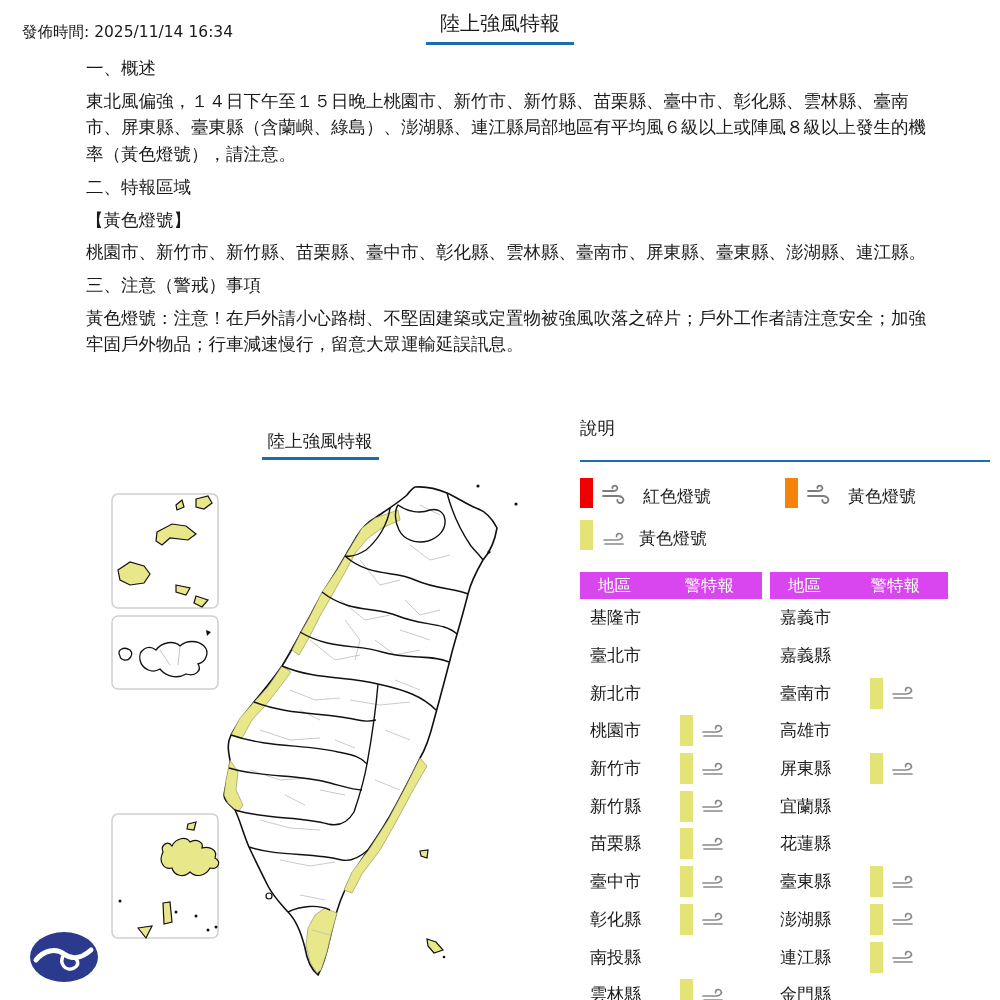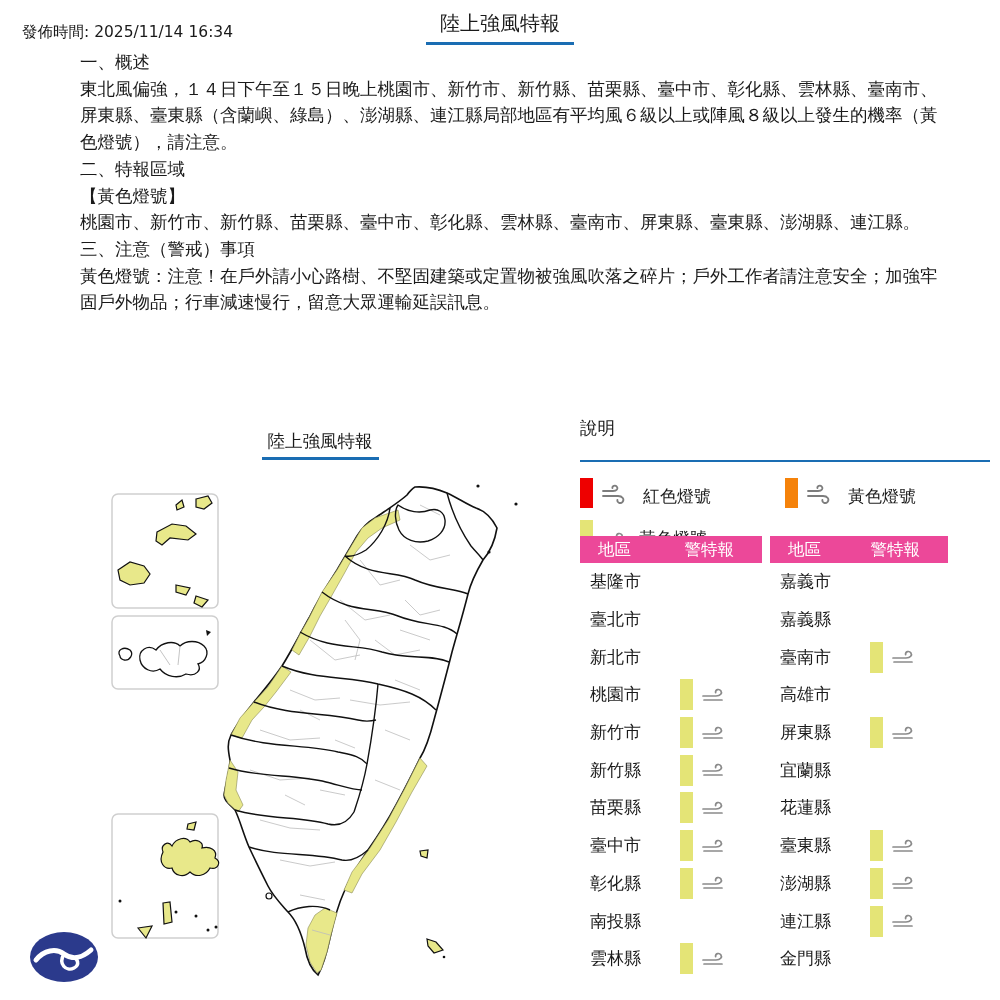--- a/index.html
+++ b/index.html
@@ -4,42 +4,42 @@
 <style>
   html,body{margin:0;padding:0;background:#fff;}
   .page{position:relative;width:1000px;height:1000px;background:#ffffff;overflow:hidden;
         font-family:"DejaVu Sans","Liberation Sans",sans-serif;color:#1a1a1a;}
 
   .publish-time{position:absolute;left:22px;top:14px;font-size:15.5px;margin-top:8px;}
   .main-title-wrap{position:absolute;left:0;right:0;top:10px;text-align:center;}
   .main-title{display:inline-block;font-size:20px;padding:0 14px 5px 14px;border-bottom:3px solid #1a6db3;}
 
   .report{position:absolute;left:80px;top:49px;width:858px;font-size:17.5px;line-height:26.7px;}
-  .report div{margin:0;}
+  .report div{margin:6px;}
 
   .map-title-wrap{position:absolute;left:250px;top:429px;width:140px;text-align:center;}
   .map-title{display:inline-block;font-size:17.5px;padding:0 6px 4px 6px;border-bottom:3px solid #1a6db3;}
 
   .map-svg{position:absolute;left:100px;top:478px;}
   .logo-svg{position:absolute;left:28px;top:930px;}
 
   .legend{position:absolute;left:580px;top:416px;width:410px;}
   .legend-heading{font-size:17.5px;padding-bottom:20px;border-bottom:2px solid #1a6db3;}
   .legend-rows{margin-top:10px;}
   .legend-row{display:flex;align-items:center;height:42px;}
   .legend-item{display:flex;align-items:flex-end;width:228px;}
   .swatch{width:13px;height:30px;margin-right:8px;flex:0 0 auto;}
   .legend-item .wind{margin-right:8px;}
   .legend-label{font-size:17px;}
 
   .area-table{position:absolute;top:536px;width:182px;}
   .area-table.left{left:580px;}
   .area-table.right{left:770px;width:178px;}
   .table-head{display:flex;justify-content:space-between;align-items:center;height:27px;
-              background:#ec4899;color:#fff;font-size:16.5px;padding:0 28px 0 18px;}
+              background:#d946ef;color:#fff;font-size:16.5px;padding:0 28px 0 18px;margin-top:36px;}
   .table-body{}
   .table-row{display:flex;align-items:center;height:37.7px;}
   .county-name{font-size:17px;width:90px;padding-left:10px;flex:0 0 auto;}
   .warn-badge{display:flex;align-items:center;}
   .badge-bar{width:13px;height:31px;background:#e4e476;margin-right:7px;}
 </style>
 </head>
 <body>
 
 <div class="page">

